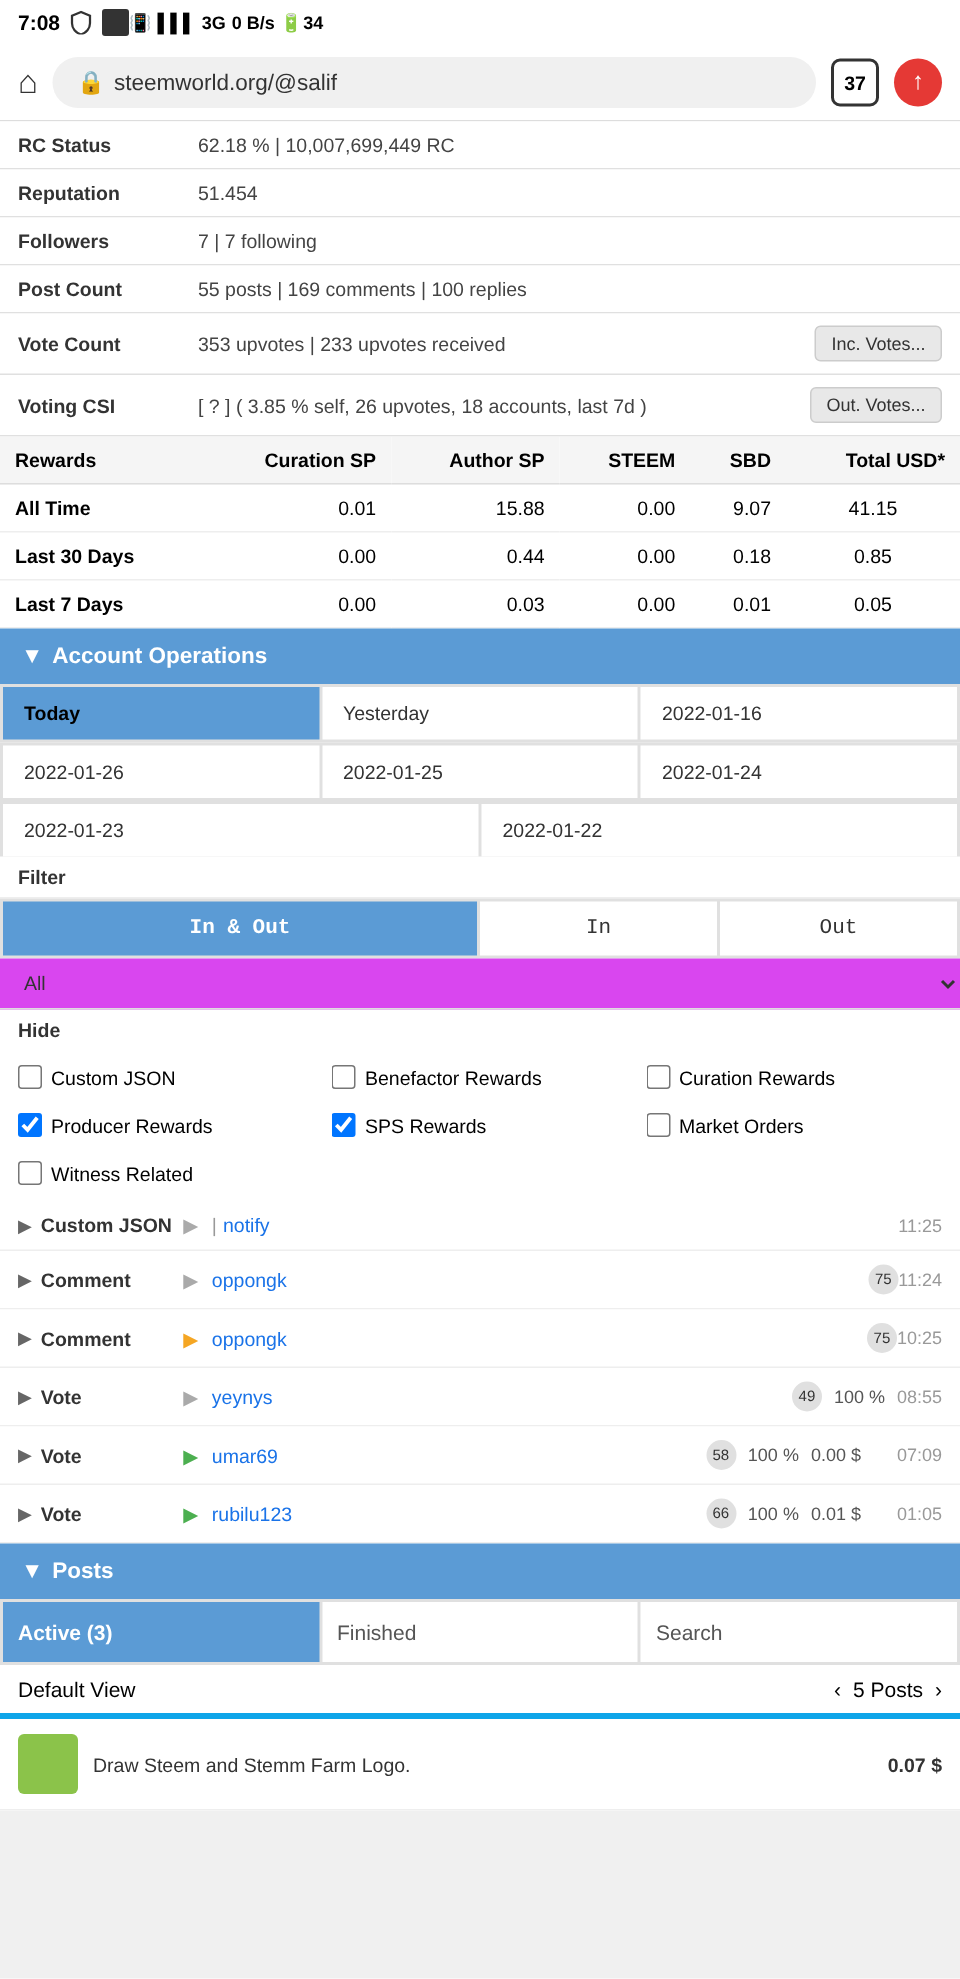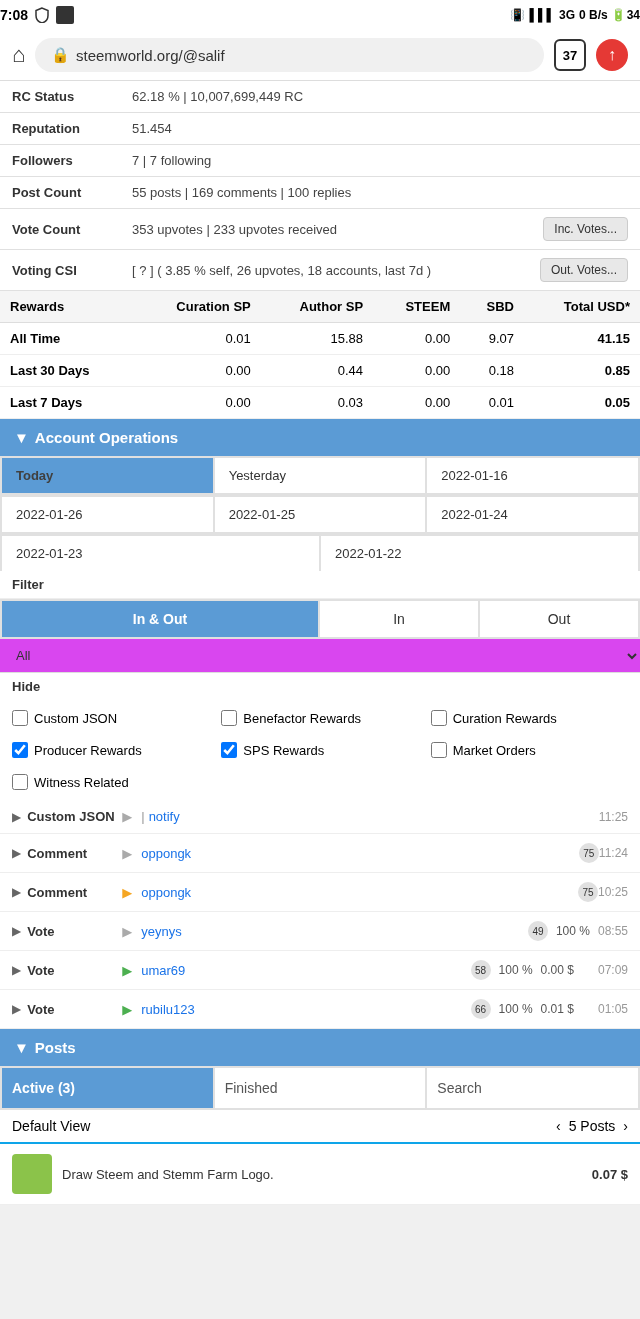--- a/index.html
+++ b/index.html
@@ -3,23 +3,23 @@
   <meta charset="utf-8">
   <meta name="viewport" content="width=640">
   <style>
     * { box-sizing: border-box; margin: 0; padding: 0; }
     body { font-family: Arial, sans-serif; font-size: 14px; background: #f0f0f0; width: 640px; overflow-x: hidden; }
 
     
     .status-bar {
       background: white;
       display: flex;
-      justify-content: space-between;
-      align-items: center;
-      padding: 6px 0;
+      justify-content: flex-start;
+      align-items: center;
+      padding: 6px 12px;
       font-size: 14px;
       font-weight: bold;
     }
     .status-left { display: flex; align-items: center; gap: 6px; }
     .status-right { display: flex; align-items: center; gap: 4px; font-size: 12px; }
     .square-icon { width: 18px; height: 18px; background: #333; border-radius: 2px; }
 
     
     .browser-bar {
       background: white;
@@ -120,21 +120,21 @@
       font-weight: bold;
       border-bottom: 1px solid #ddd;
     }
     .rewards-table th:first-child { text-align: left; }
     .rewards-table td {
       padding: 8px 10px;
       text-align: right;
       border-bottom: 1px solid #eee;
     }
     .rewards-table td:first-child { text-align: left; font-weight: bold; }
-    .rewards-table .bold-val { font-weight: bold; }
+    .rewards-table .bold-val { font-weight: normal; text-align: center; }
 
     
     .section-header {
       background: #5b9bd5;
       color: white;
       padding: 10px 14px;
       font-size: 15px;
       font-weight: bold;
       display: flex;
       align-items: center;
@@ -157,38 +157,39 @@
       padding: 2px 2px 0 2px;
     }
     .date-cell {
       padding: 10px 14px;
       background: white;
       font-size: 13px;
       color: #333;
     }
     .date-cell.active {
       background: #5b9bd5;
-      color: #404040;
+      color: #000000;
       font-weight: bold;
     }
 
     
     .filter-label {
       padding: 6px 12px;
       font-size: 13px;
       color: #333;
       font-weight: bold;
       border-bottom: 1px solid #eee;
     }
     .filter-tabs {
       display: grid;
       grid-template-columns: 2fr 1fr 1fr;
       gap: 2px;
       background: #e0e0e0;
       padding: 2px;
+      font-family: Liberation Mono, monospace;
     }
     .filter-tab {
       padding: 10px;
       text-align: center;
       font-size: 14px;
       background: white;
       color: #333;
     }
     .filter-tab.active {
       background: #5b9bd5;
@@ -292,21 +293,21 @@
     .posts-tab.active {
       background: #5b9bd5;
       color: white;
       font-weight: bold;
     }
 
     .posts-controls {
       display: flex;
       align-items: center;
       padding: 8px 12px;
-      border-bottom: 2px solid #0ea5e9;
+      border-bottom: 4px solid #0ea5e9;
       gap: 8px;
     }
 
     .post-item {
       display: flex;
       align-items: center;
       padding: 10px 12px;
       border-bottom: 1px solid #eee;
       background: white;
     }

